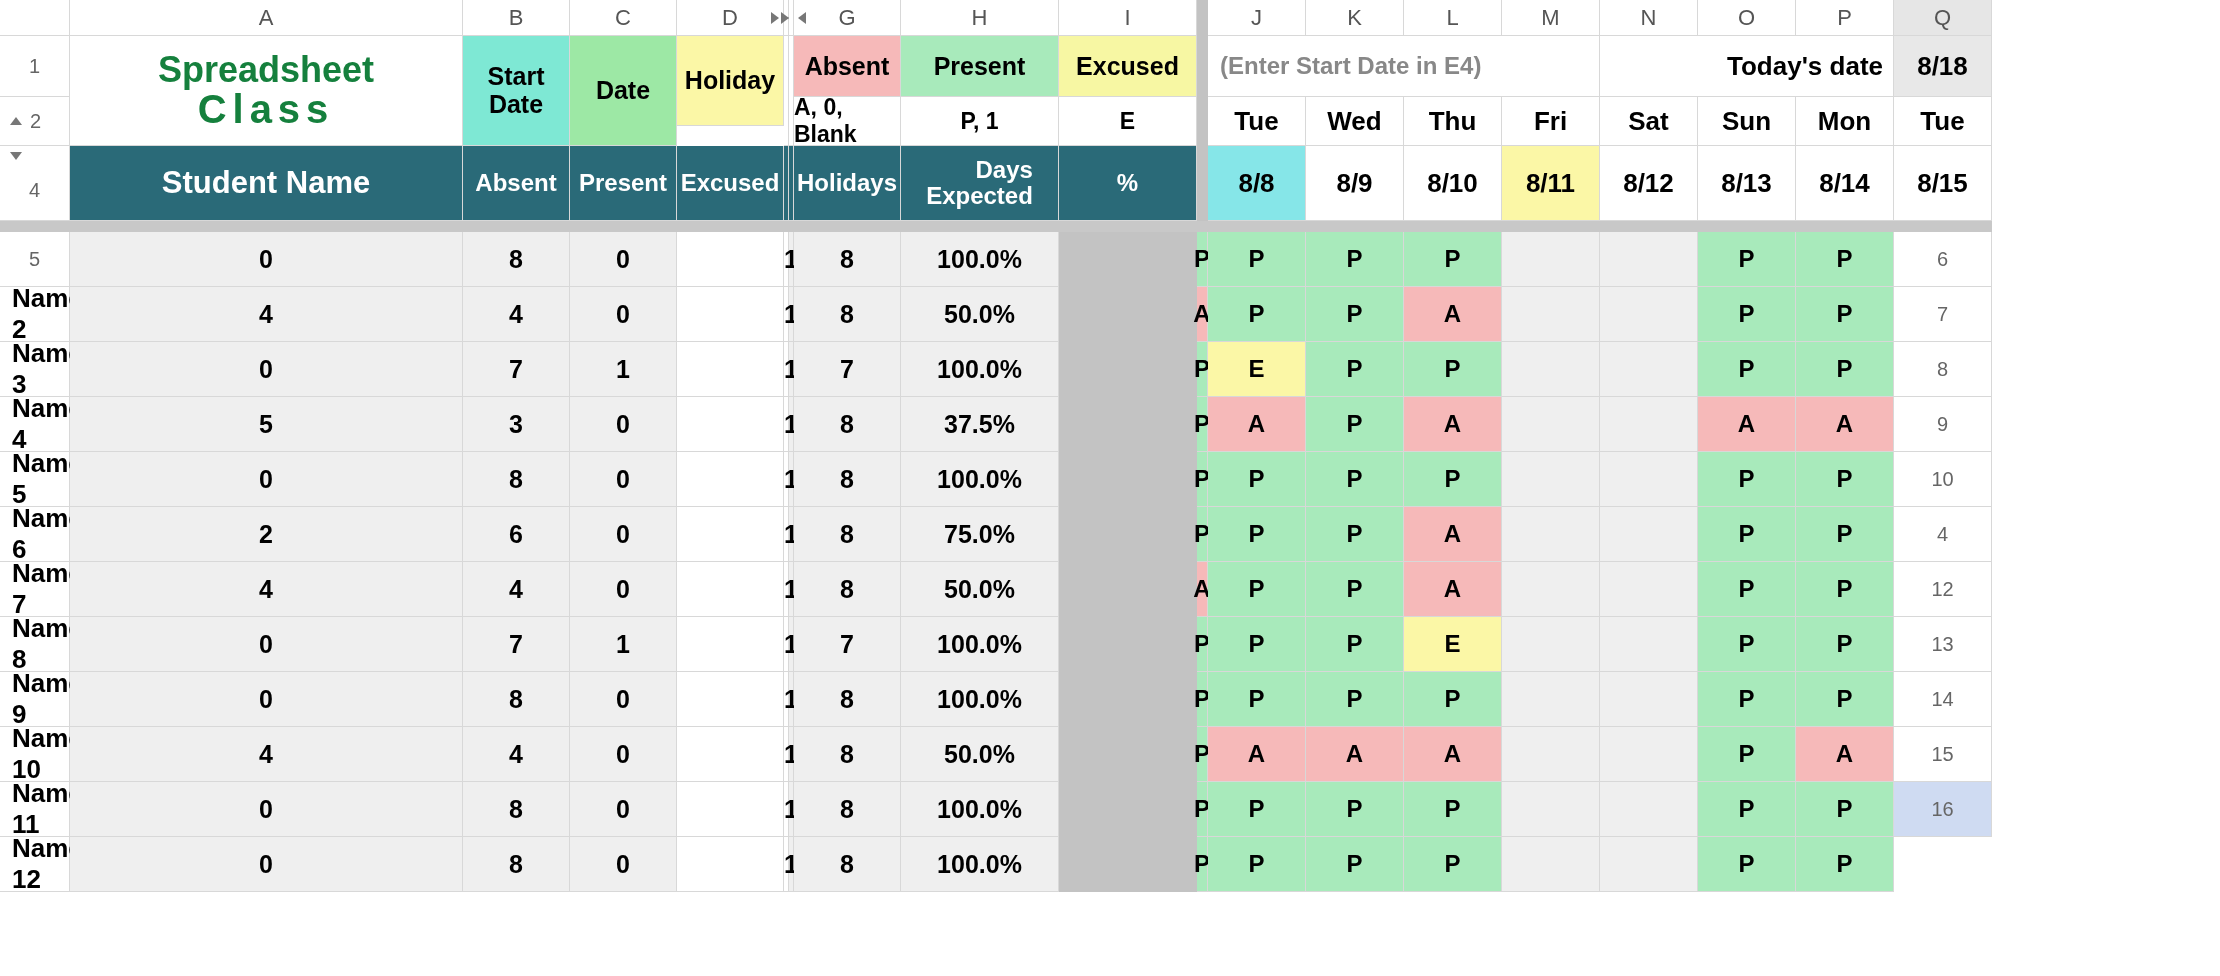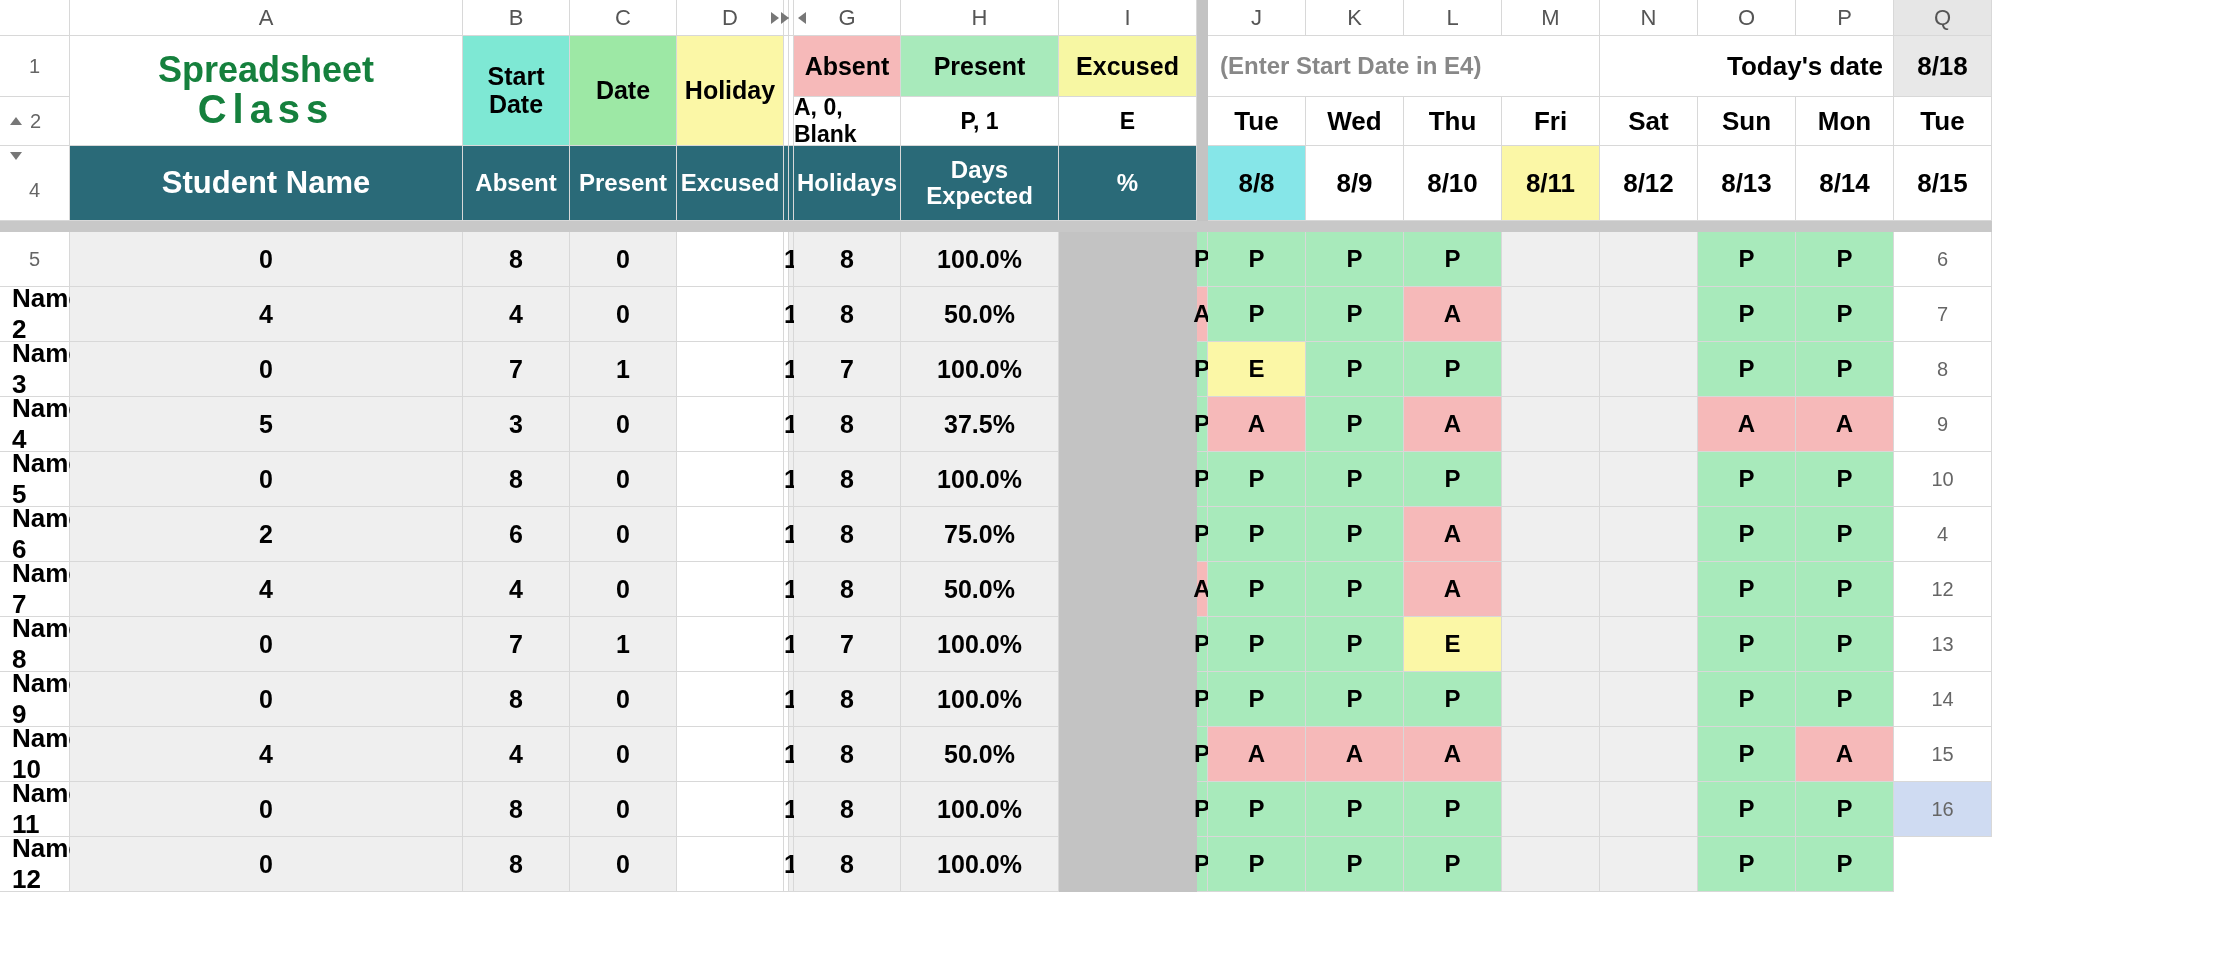--- a/index.html
+++ b/index.html
@@ -147,21 +147,21 @@
     <div class="rowhdr" style="height:61px">1</div>
     <div class="cell logo" style="height: 110px; grid-row: span 2; flex-direction: column; border-bottom: 1px solid rgb(216, 216, 216);">
       <span class="l1">Spreadsheet</span>
       <span class="l2">Class</span>
     </div>
     <div class="cell start-date" style="height: 110px; grid-row: span 2; line-height: 1.1; flex-direction: column;">
       <div>Start</div>
       <div>Date</div>
     </div>
     <div class="cell today" style="height: 110px; grid-row: span 2;">Date</div>
-    <div class="cell holiday" style="height: 110px; grid-row: span 2;">Holiday</div>
+    <div class="cell holiday" style="height: 90px; grid-row: span 2;">Holiday</div>
     <div class="cell" style="background: rgb(255, 255, 255); border-right: 1px solid rgb(216, 216, 216); height: 110px; padding: 0px; grid-row: span 2;"></div>
     <div class="cell" style="background: rgb(255, 255, 255); border-right: 1px solid rgb(216, 216, 216); height: 110px; padding: 0px; grid-row: span 2;"></div>
     <div class="cell absent-h tall1">Absent</div>
     <div class="cell present-h tall1">Present</div>
     <div class="cell excused-h tall1">Excused</div>
     <div class="graygap" style="height: 61px;"></div>
     <div class="cell enterhint tall1" style="grid-column: span 4;">(Enter Start Date in E4)</div>
     <div class="cell todaydate tall1" style="grid-column: span 3;">Today's date</div>
     <div class="cell todayval tall1">8/18</div>
     <div class="rowhdr tri-up" style="height: 49px;">2</div>
@@ -182,21 +182,21 @@
       <span style="margin-top:14px">4</span>
     </div>
     <div class="cell hdrdark" style="font-size: 31px;">Student Name</div>
     <div class="cell hdrdark smallh">Absent</div>
     <div class="cell hdrdark smallh">Present</div>
     <div class="cell hdrdark smallh">Excused</div>
     <div class="cell hdrdark" style="padding: 0px;"></div>
     <div class="cell hdrdark" style="padding: 0px;"></div>
     <div class="cell hdrdark smallh">Holidays</div>
     <div class="cell hdrdark smallh" style="font-size: 24px;">
-      <div style="text-align:center;line-height:1.1">Days<br>Expected</div>
+      <div style="text-align:right;line-height:1.1">Days<br>Expected</div>
     </div>
     <div class="cell hdrdark smallh">%</div>
     <div class="graygap" style="height: 75px;"></div>
     <div class="cell datehdr highlight-cyan" style="height: 75px;">8/8</div>
     <div class="cell datehdr" style="height: 75px;">8/9</div>
     <div class="cell datehdr" style="height: 75px;">8/10</div>
     <div class="cell datehdr highlight-yell" style="height: 75px;">8/11</div>
     <div class="cell datehdr" style="height: 75px;">8/12</div>
     <div class="cell datehdr" style="height: 75px;">8/13</div>
     <div class="cell datehdr" style="height: 75px;">8/14</div>

